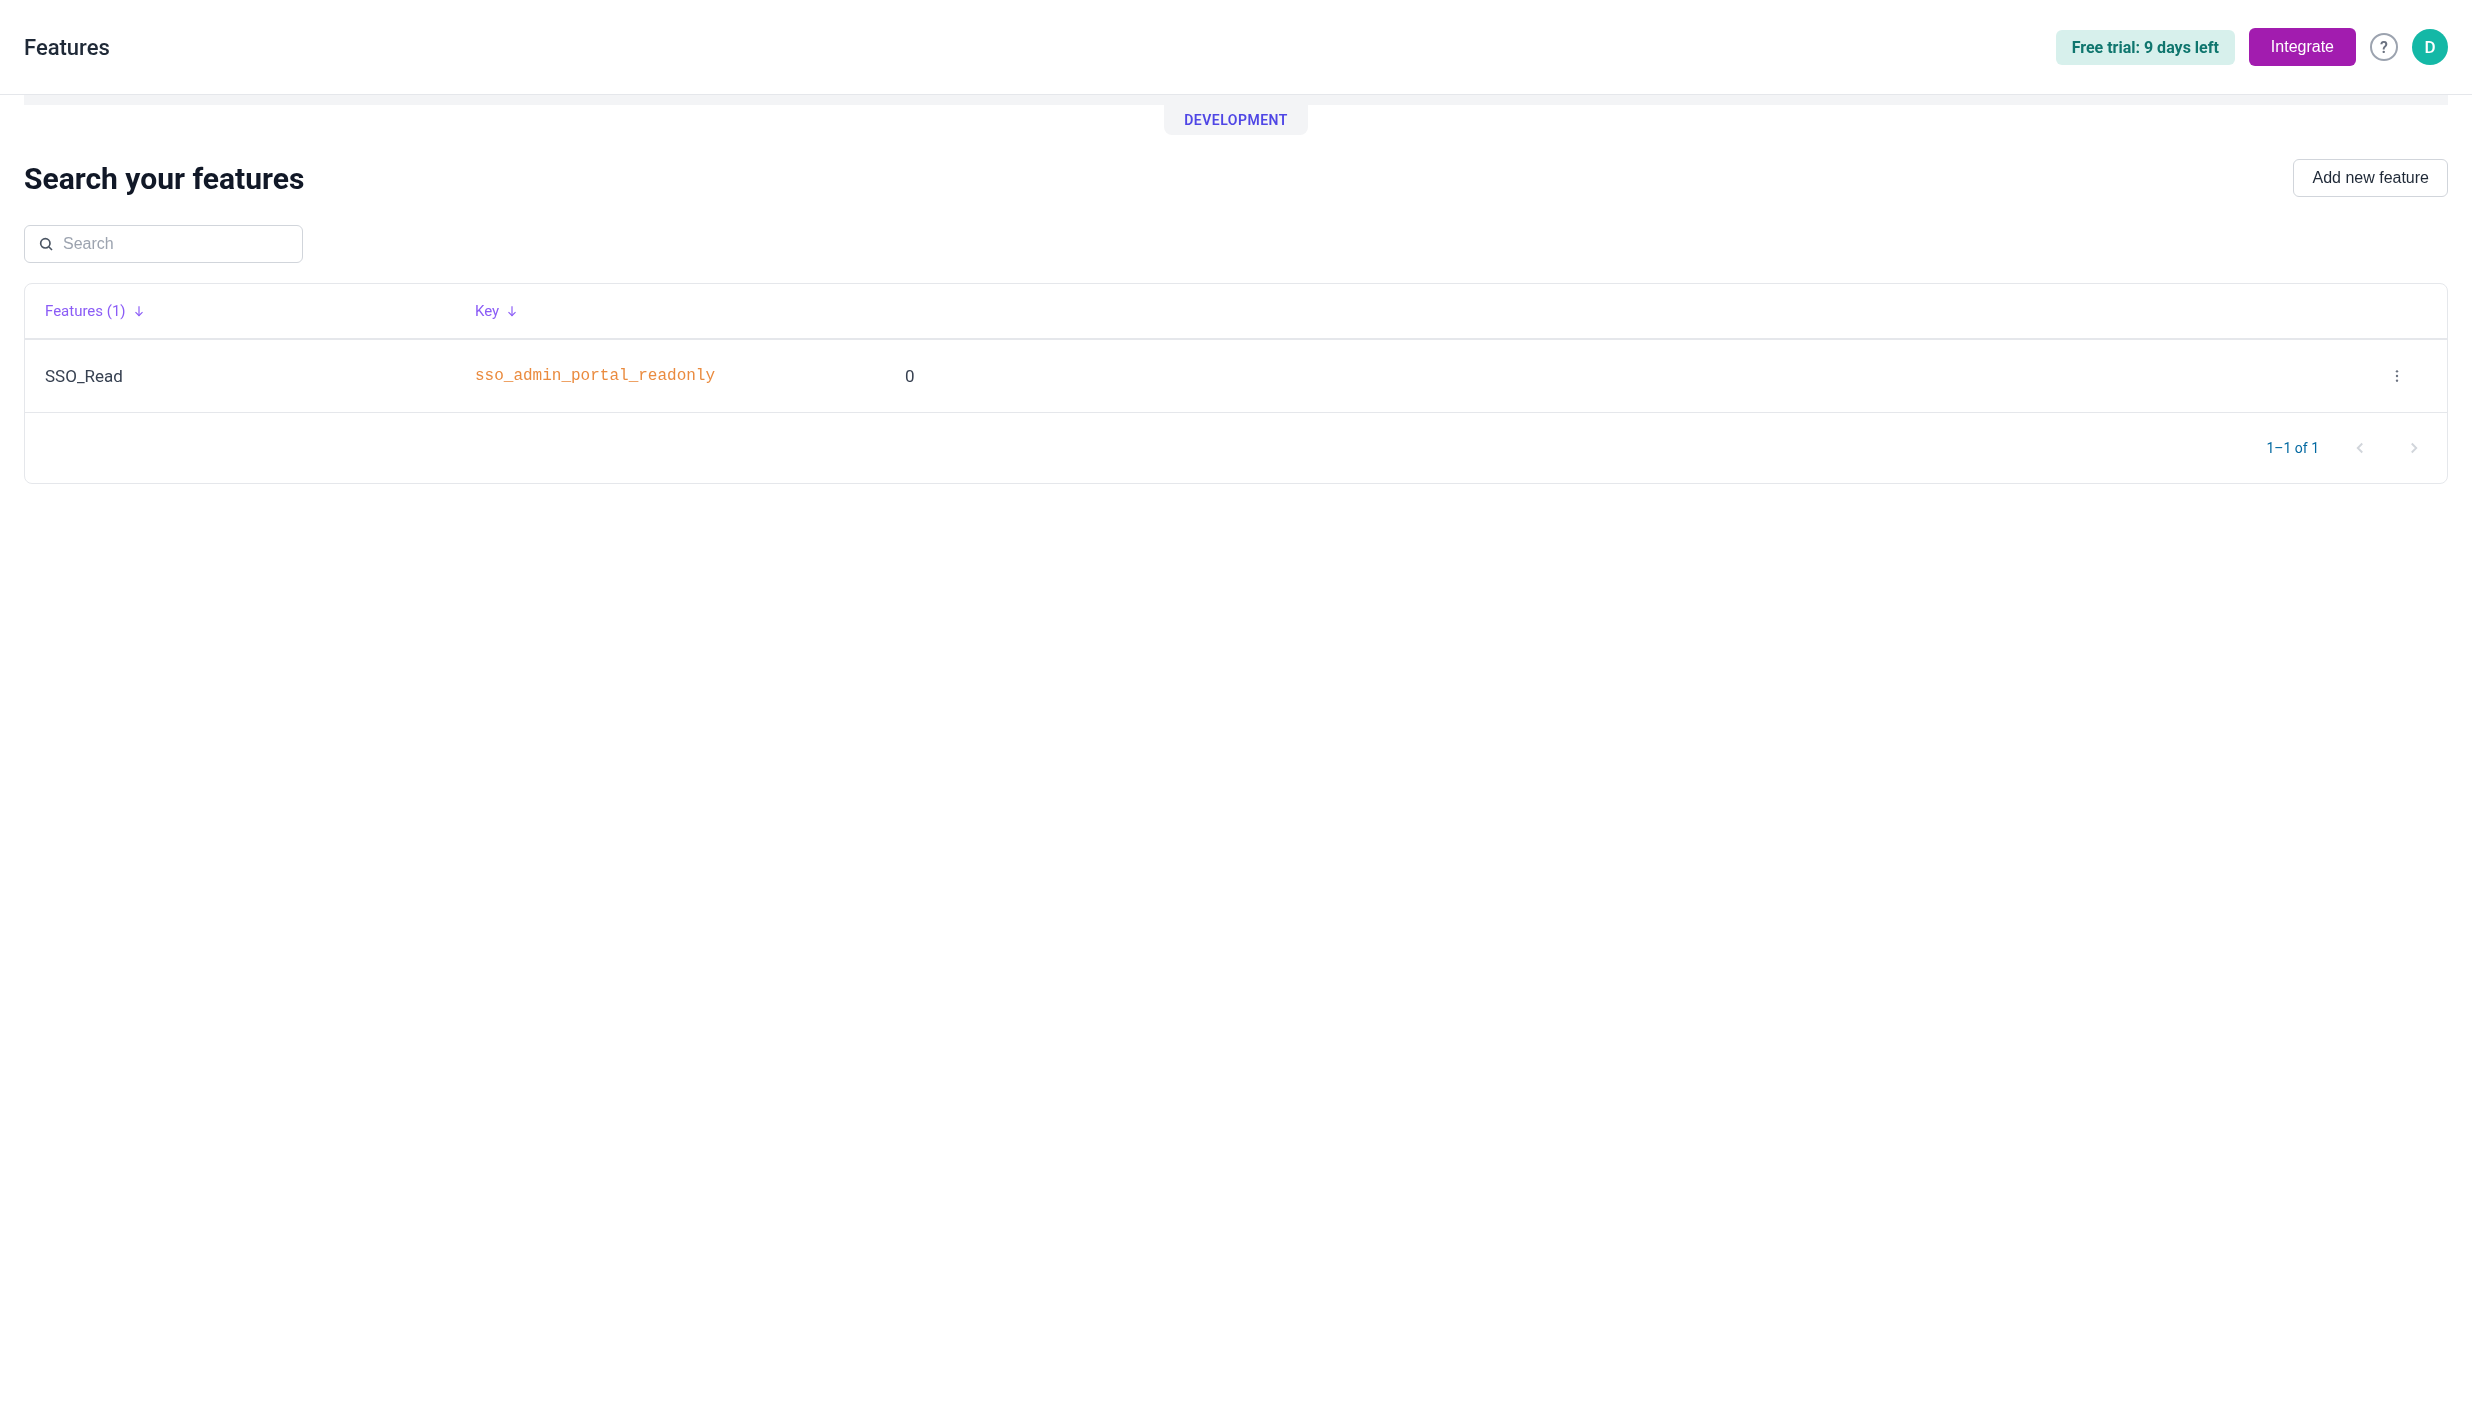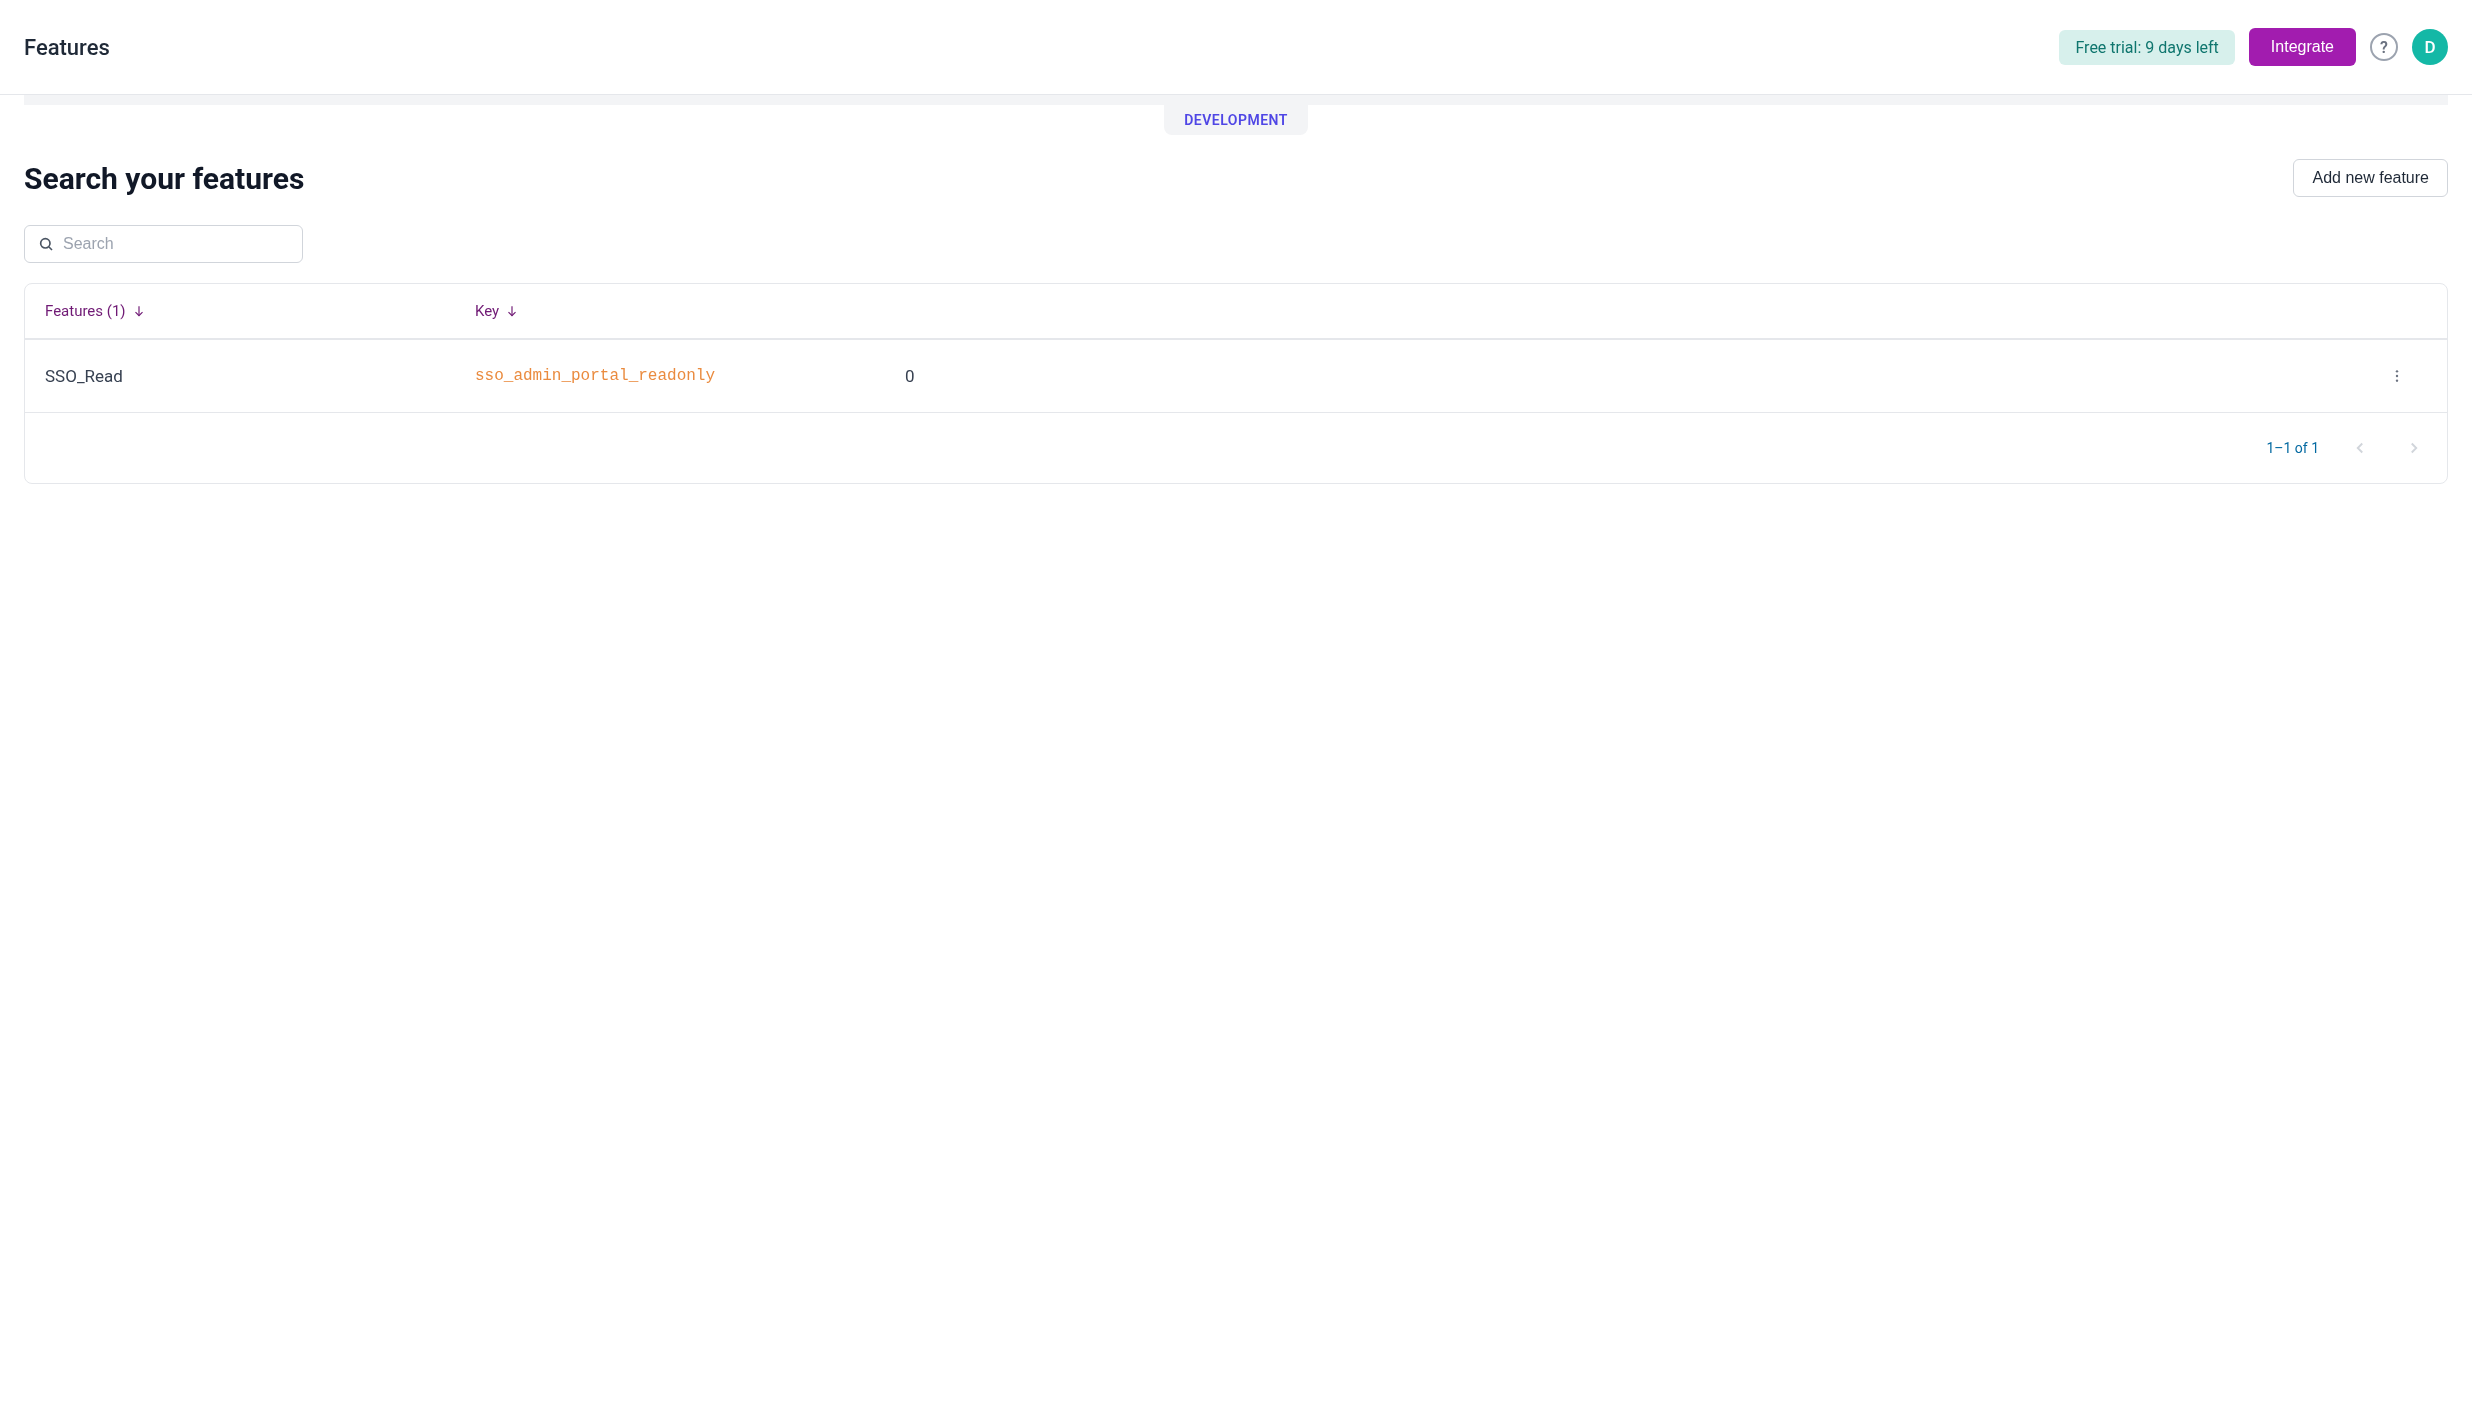--- a/index.html
+++ b/index.html
@@ -29,21 +29,21 @@
       display: flex;
       align-items: center;
       gap: 14px;
     }
     .trial-badge {
       background: #d7f0ec;
       color: #0f766e;
       padding: 8px 16px;
       border-radius: 6px;
       font-size: 16px;
-      font-weight: 400;
+      font-weight: 700;
     }
     .integrate-btn {
       background: #a21caf;
       color: #fff;
       border: none;
       padding: 10px 22px;
       border-radius: 6px;
       font-size: 16px;
       font-weight: 500;
       cursor: pointer;
@@ -153,21 +153,21 @@
     }
     .table-head {
       display: grid;
       grid-template-columns: 430px 430px 1fr 60px;
       padding: 18px 20px;
       border-bottom: 2px solid #e5e7eb;
       align-items: center;
     }
     .th {
       font-size: 15px;
-      color: #701a75;
+      color: #8b5cf6;
       font-weight: 400;
       display: flex;
       align-items: center;
       gap: 6px;
       cursor: pointer;
     }
     .sort-arrow {
       width: 14px;
       height: 14px;
       display: inline-flex;

